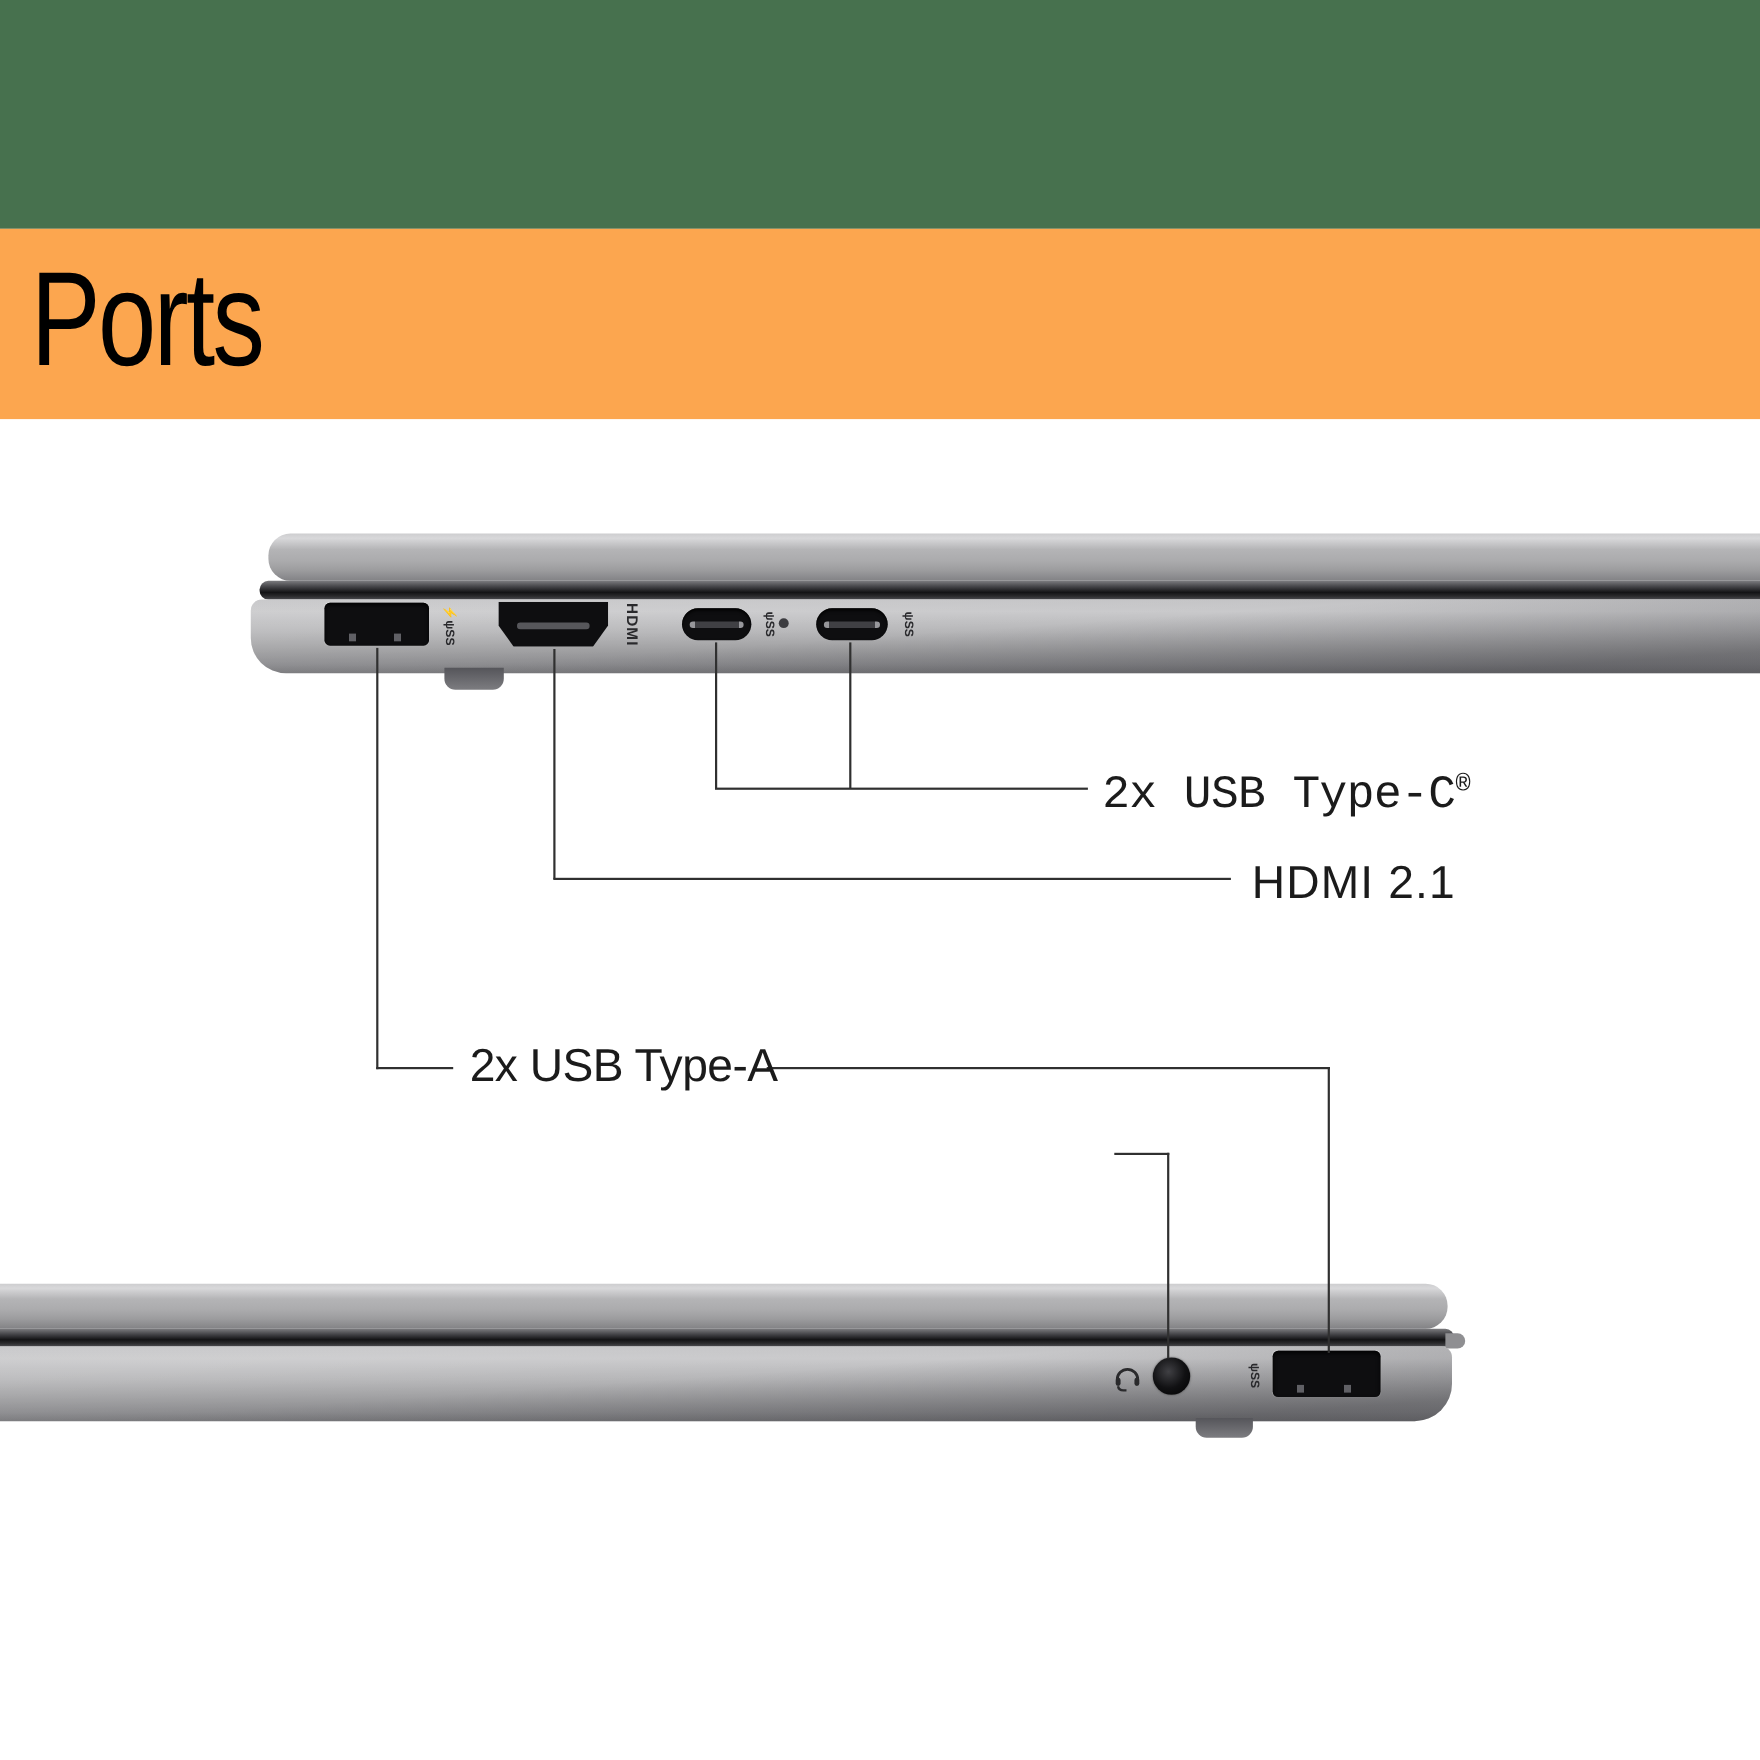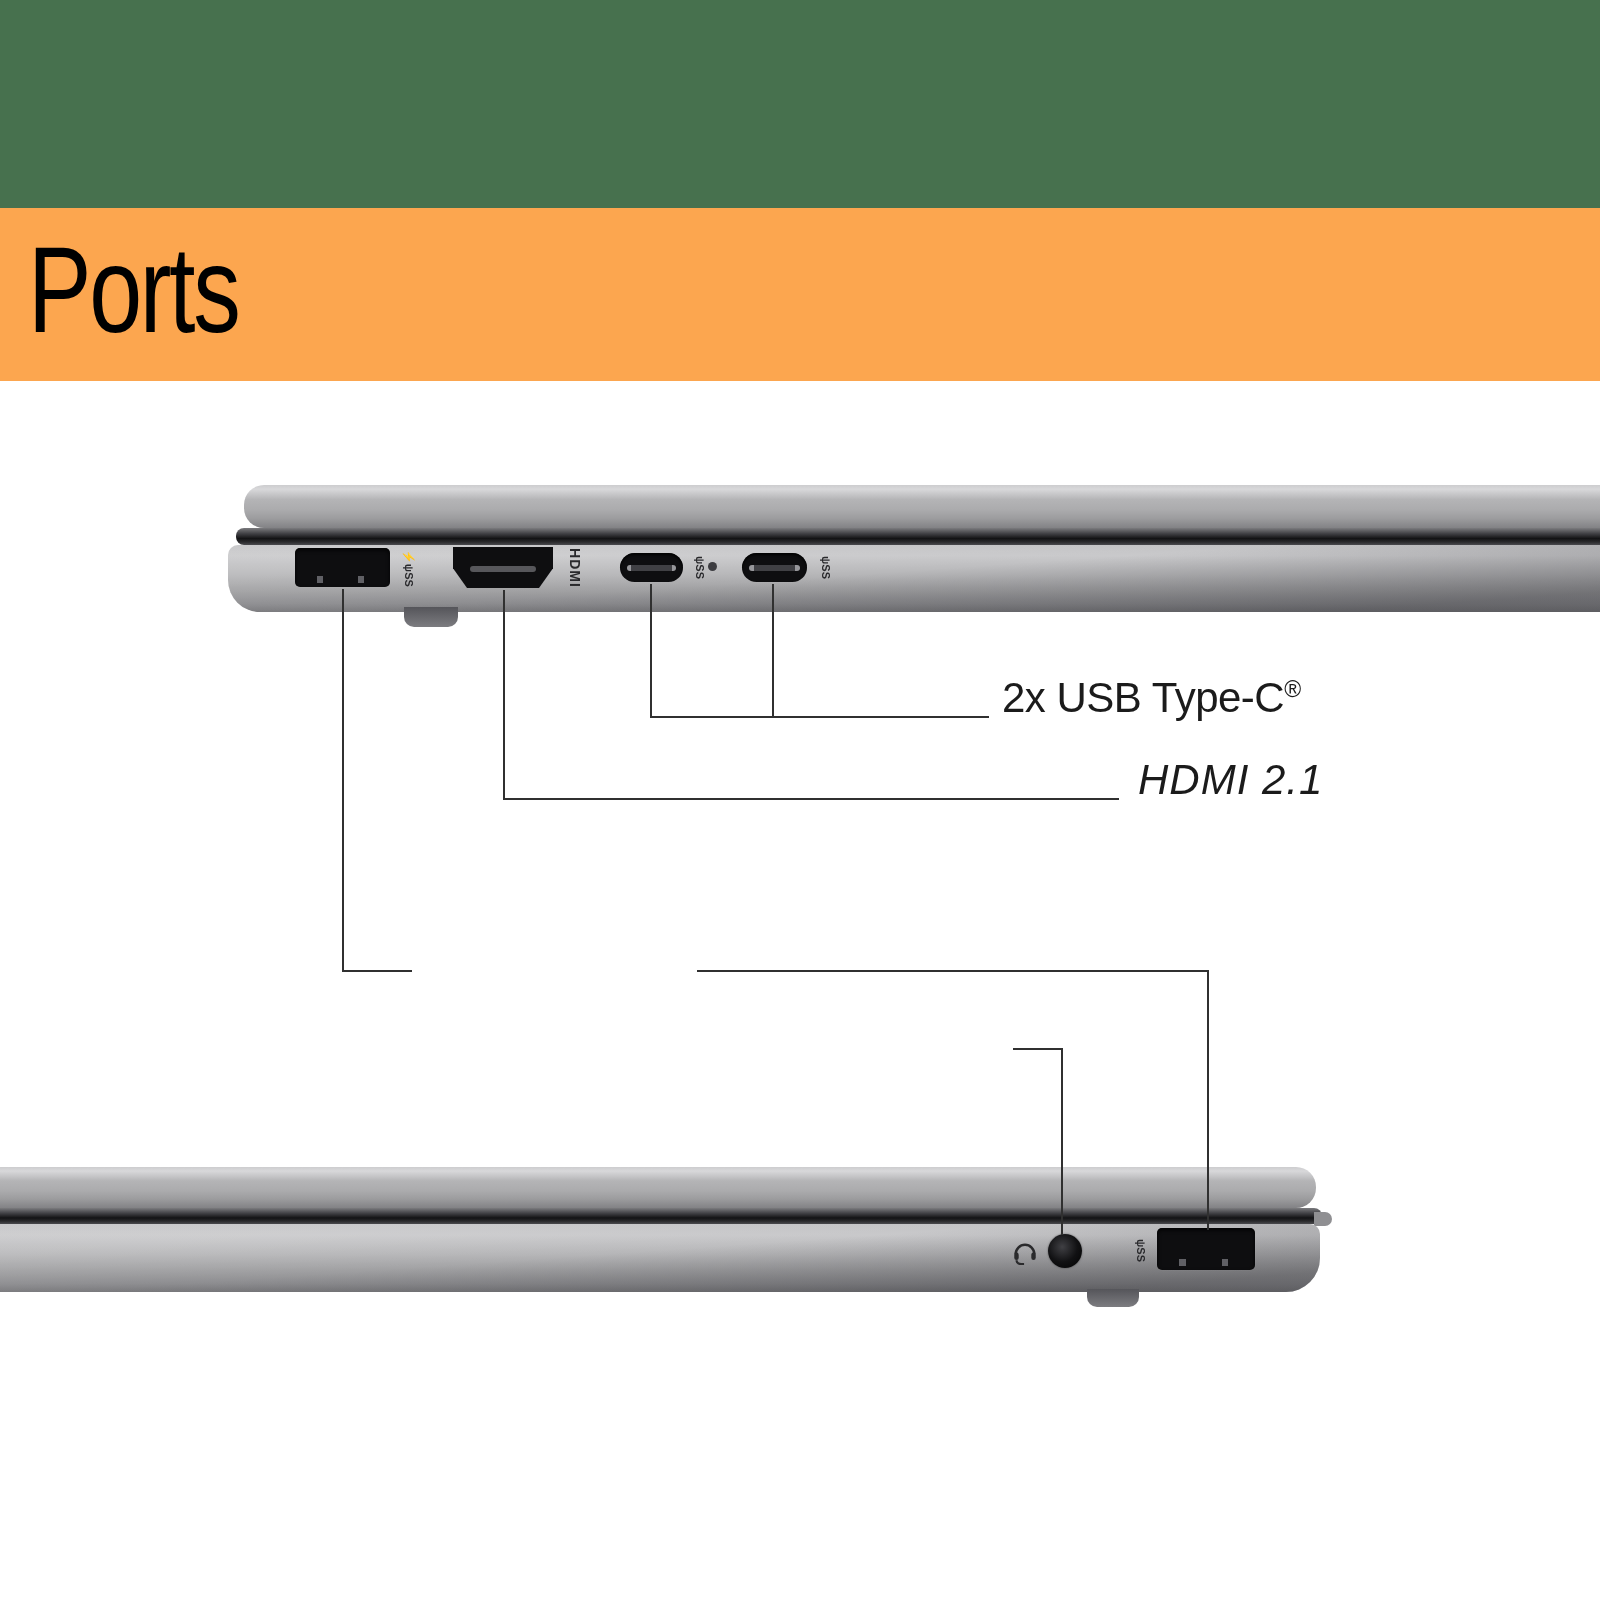--- a/index.html
+++ b/index.html
@@ -114,18 +114,19 @@
   <div class="cline" style="left:503px;top:798px;width:616px;height:2px;"></div>
 
   <div class="cline" style="left:342px;top:589px;width:2px;height:383px;"></div>
   <div class="cline" style="left:342px;top:970px;width:70px;height:2px;"></div>
   <div class="cline" style="left:697px;top:970px;width:512px;height:2px;"></div>
   <div class="cline" style="left:1207px;top:970px;width:2px;height:260px;"></div>
 
   <div class="cline" style="left:1013px;top:1048px;width:50px;height:2px;"></div>
   <div class="cline" style="left:1061px;top:1048px;width:2px;height:187px;"></div>
 
-  <div class="clabel" style="left:1002px;top:666px;">
+  <div class="clabel" style="left:1002px;top:690px;font-family:Liberation Mono, monospace;">
     <span>2x USB Type-C</span><span class="reg">®</span>
   </div>
-  <div class="clabel" style="left:1138px;top:757px;letter-spacing:1px;font-style:italic;">HDMI 2.1</div>
+  <div class="clabel" style="left:1138px;top:779px;letter-spacing:1px;">HDMI 2.1</div>
+  <div class="clabel" style="left:427px;top:946px;">2x USB Type-A</div>
 
 </div>
 
 </body></html>

